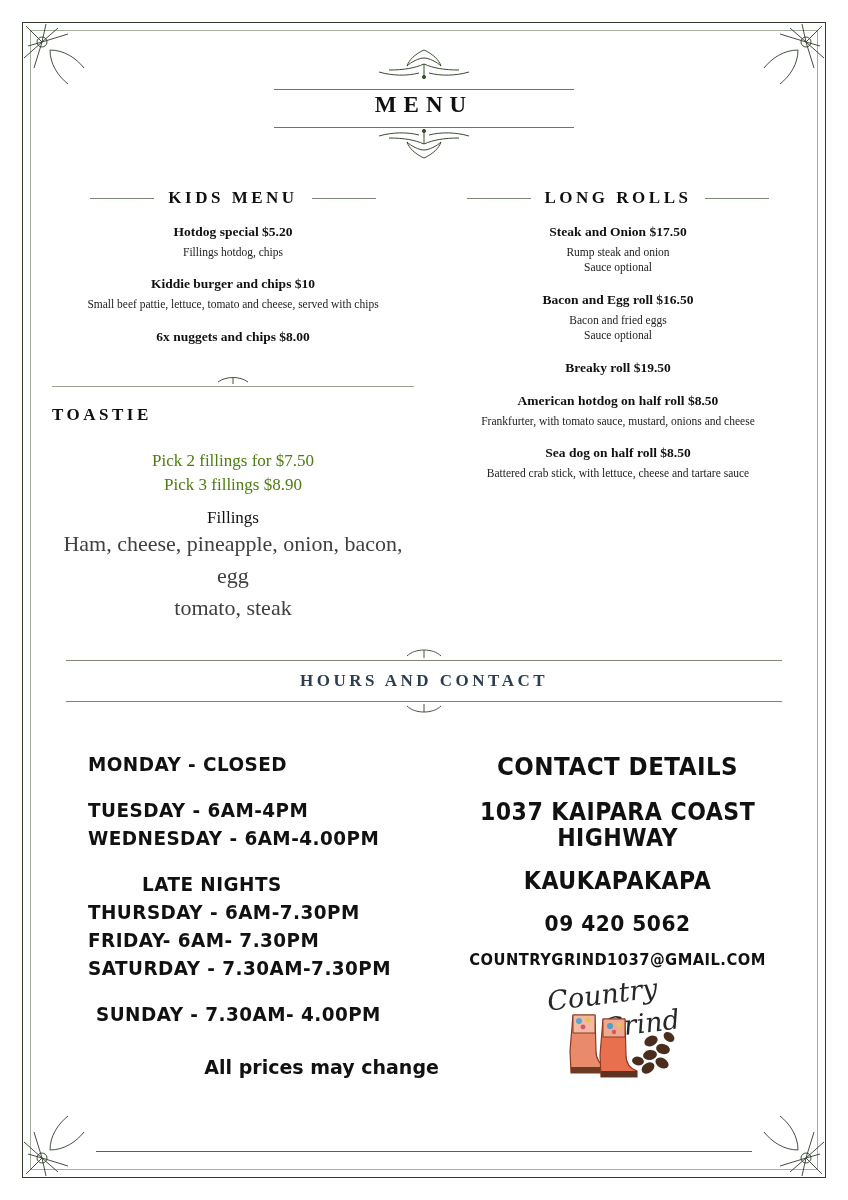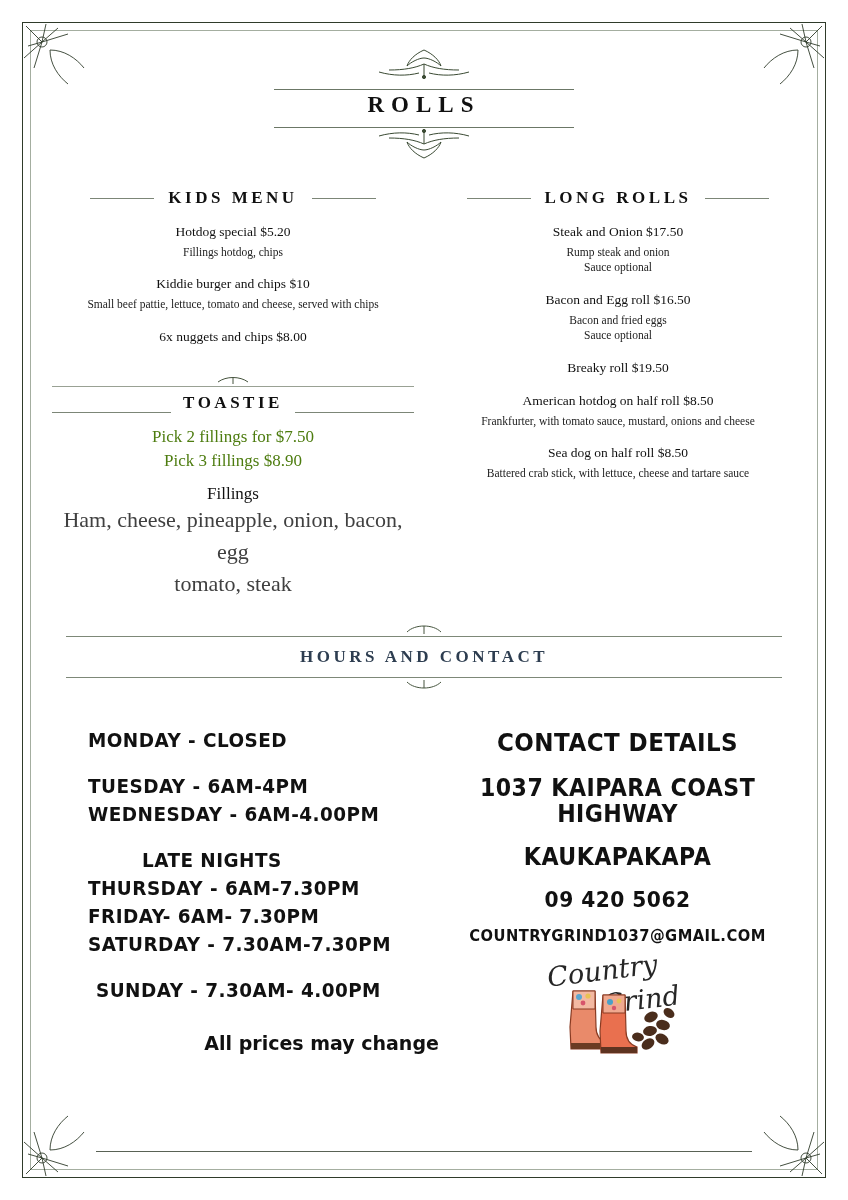--- a/index.html
+++ b/index.html
@@ -96,40 +96,41 @@
     font-size: 17px;
     letter-spacing: 3.5px;
     font-weight: 700;
     color: #101010;
     white-space: nowrap;
   }
 
   .item { text-align: center; margin-top: 16px; }
   .item-name {
     font-size: 13.5px;
-    font-weight: 400;
+    font-weight: 700;
     color: #111;
     line-height: 1.25;
   }
   .item-desc {
     font-size: 11.5px;
     color: #222;
     line-height: 1.35;
     margin-top: 4px;
     padding: 0 26px;
   }
   .col-right .item-desc { padding: 0 34px; }
 
   
   .toastie-block { margin-top: 26px; }
   .toastie-head {
     display: flex;
-    align-items: flex-end;
+    align-items: flex-start;
     gap: 12px;
     justify-content: center;
+    flex-direction: column;
   }
   .toastie-head .line { flex:1; height:1px; background:#45533d; opacity:.7; }
   .toastie-rules {
     width: 100%;
     height: 1px;
     background: #45533d;
     opacity: .55;
     margin-bottom: 6px;
   }
   .toastie-body {
@@ -289,21 +290,21 @@
       <g stroke="#3a4a33" stroke-width="1" fill="none">
         <path d="M75 4 C66 8 60 14 58 20 C62 16 70 12 75 12 C80 12 88 16 92 20 C90 14 84 8 75 4 Z"></path>
         <path d="M40 24 C55 24 66 22 75 18 C84 22 95 24 110 24"></path>
         <path d="M75 18 L75 30"></path>
         <circle cx="75" cy="31" r="1.6" fill="#3a4a33"></circle>
         <path d="M30 26 C44 30 58 30 70 27"></path>
         <path d="M120 26 C106 30 92 30 80 27"></path>
       </g>
     </svg>
     <div class="title-rule"></div>
-    <h1 class="menu-title">ROLLS</h1>
+    <h1 class="menu-title">MENU</h1>
     <div class="title-rule"></div>
     <svg class="orn-flourish" width="150" height="34" viewBox="0 0 150 34" style="transform:rotate(180deg)">
       <g stroke="#3a4a33" stroke-width="1" fill="none">
         <path d="M75 4 C66 8 60 14 58 20 C62 16 70 12 75 12 C80 12 88 16 92 20 C90 14 84 8 75 4 Z"></path>
         <path d="M40 24 C55 24 66 22 75 18 C84 22 95 24 110 24"></path>
         <path d="M75 18 L75 30"></path>
         <circle cx="75" cy="31" r="1.6" fill="#3a4a33"></circle>
         <path d="M30 26 C44 30 58 30 70 27"></path>
         <path d="M120 26 C106 30 92 30 80 27"></path>
       </g>

